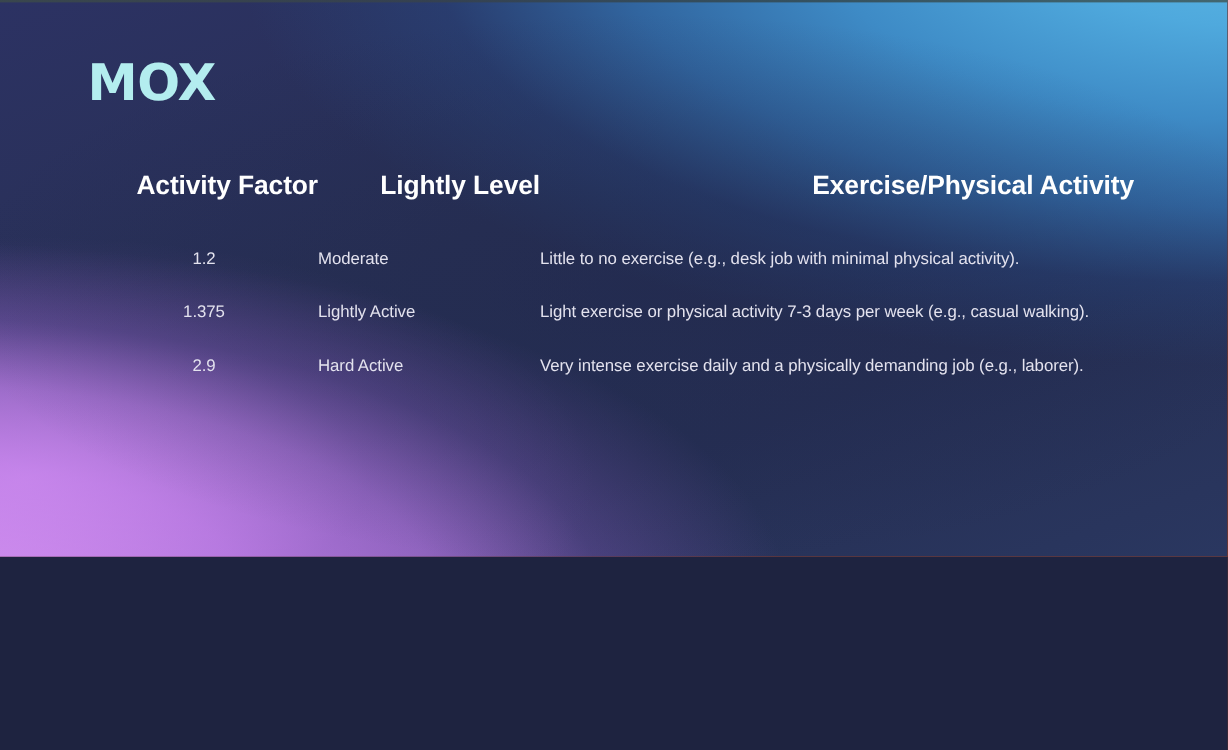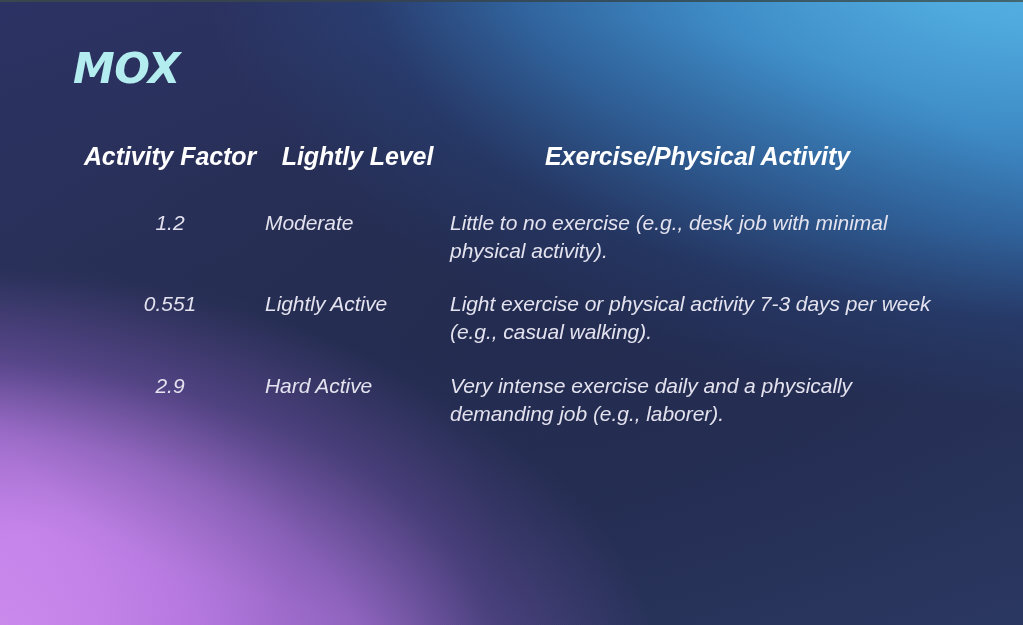--- a/index.html
+++ b/index.html
@@ -10,24 +10,23 @@
   body {
     width: 1023px;
     height: 625px;
     overflow: hidden;
     font-family: "Liberation Sans", sans-serif;
   }
 
   .slide {
     position: relative;
     width: 1023px;
-    height: 625px;
+    height: 464px;
     overflow: hidden;
     background-color: #c2410c;
-    font-style: italic;
   }
 
   
   .bg-layer {
     position: absolute;
     inset: 0;
     pointer-events: none;
   }
   .bg-base {
     background:
@@ -95,34 +94,34 @@
   table.activity-table {
     position: absolute;
     left: 75px;
     top: 142px;
     width: 870px;
     border-collapse: collapse;
     table-layout: fixed;
   }
 
   table.activity-table th {
-    font-size: 25px;
+    font-size: 22px;
     font-weight: 700;
     color: #ffffff;
-    text-align: center;
+    text-align: right;
     padding: 0 0 38px 0;
     vertical-align: top;
     letter-spacing: -0.1px;
   }
   th.col-factor   { width: 190px; padding-left: 8px; }
   th.col-level    { width: 185px; }
   th.col-desc     { width: 495px; }
 
   table.activity-table td {
-    font-size: 21px;
+    font-size: 14px;
     font-weight: 400;
     color: #e3e2ee;
     vertical-align: top;
     padding: 0 0 26px 0;
     line-height: 1.32;
     letter-spacing: -0.05px;
   }
   td.cell-factor {
     text-align: center;
     padding-right: 28px;
@@ -162,21 +161,21 @@
           <th class="col-desc">Exercise/Physical Activity</th>
         </tr>
       </thead>
       <tbody>
         <tr>
           <td class="cell-factor">1.2</td>
           <td class="cell-level">Moderate</td>
           <td class="cell-desc">Little to no exercise (e.g., desk job with minimal physical activity).</td>
         </tr>
         <tr>
-          <td class="cell-factor">0.551</td>
+          <td class="cell-factor">1.375</td>
           <td class="cell-level">Lightly Active</td>
           <td class="cell-desc">Light exercise or physical activity 7-3 days per week (e.g., casual walking).</td>
         </tr>
         <tr class="row-last">
           <td class="cell-factor">2.9</td>
           <td class="cell-level">Hard Active</td>
           <td class="cell-desc">Very intense exercise daily and a physically demanding job (e.g., laborer).</td>
         </tr>
       </tbody>
     </table>

